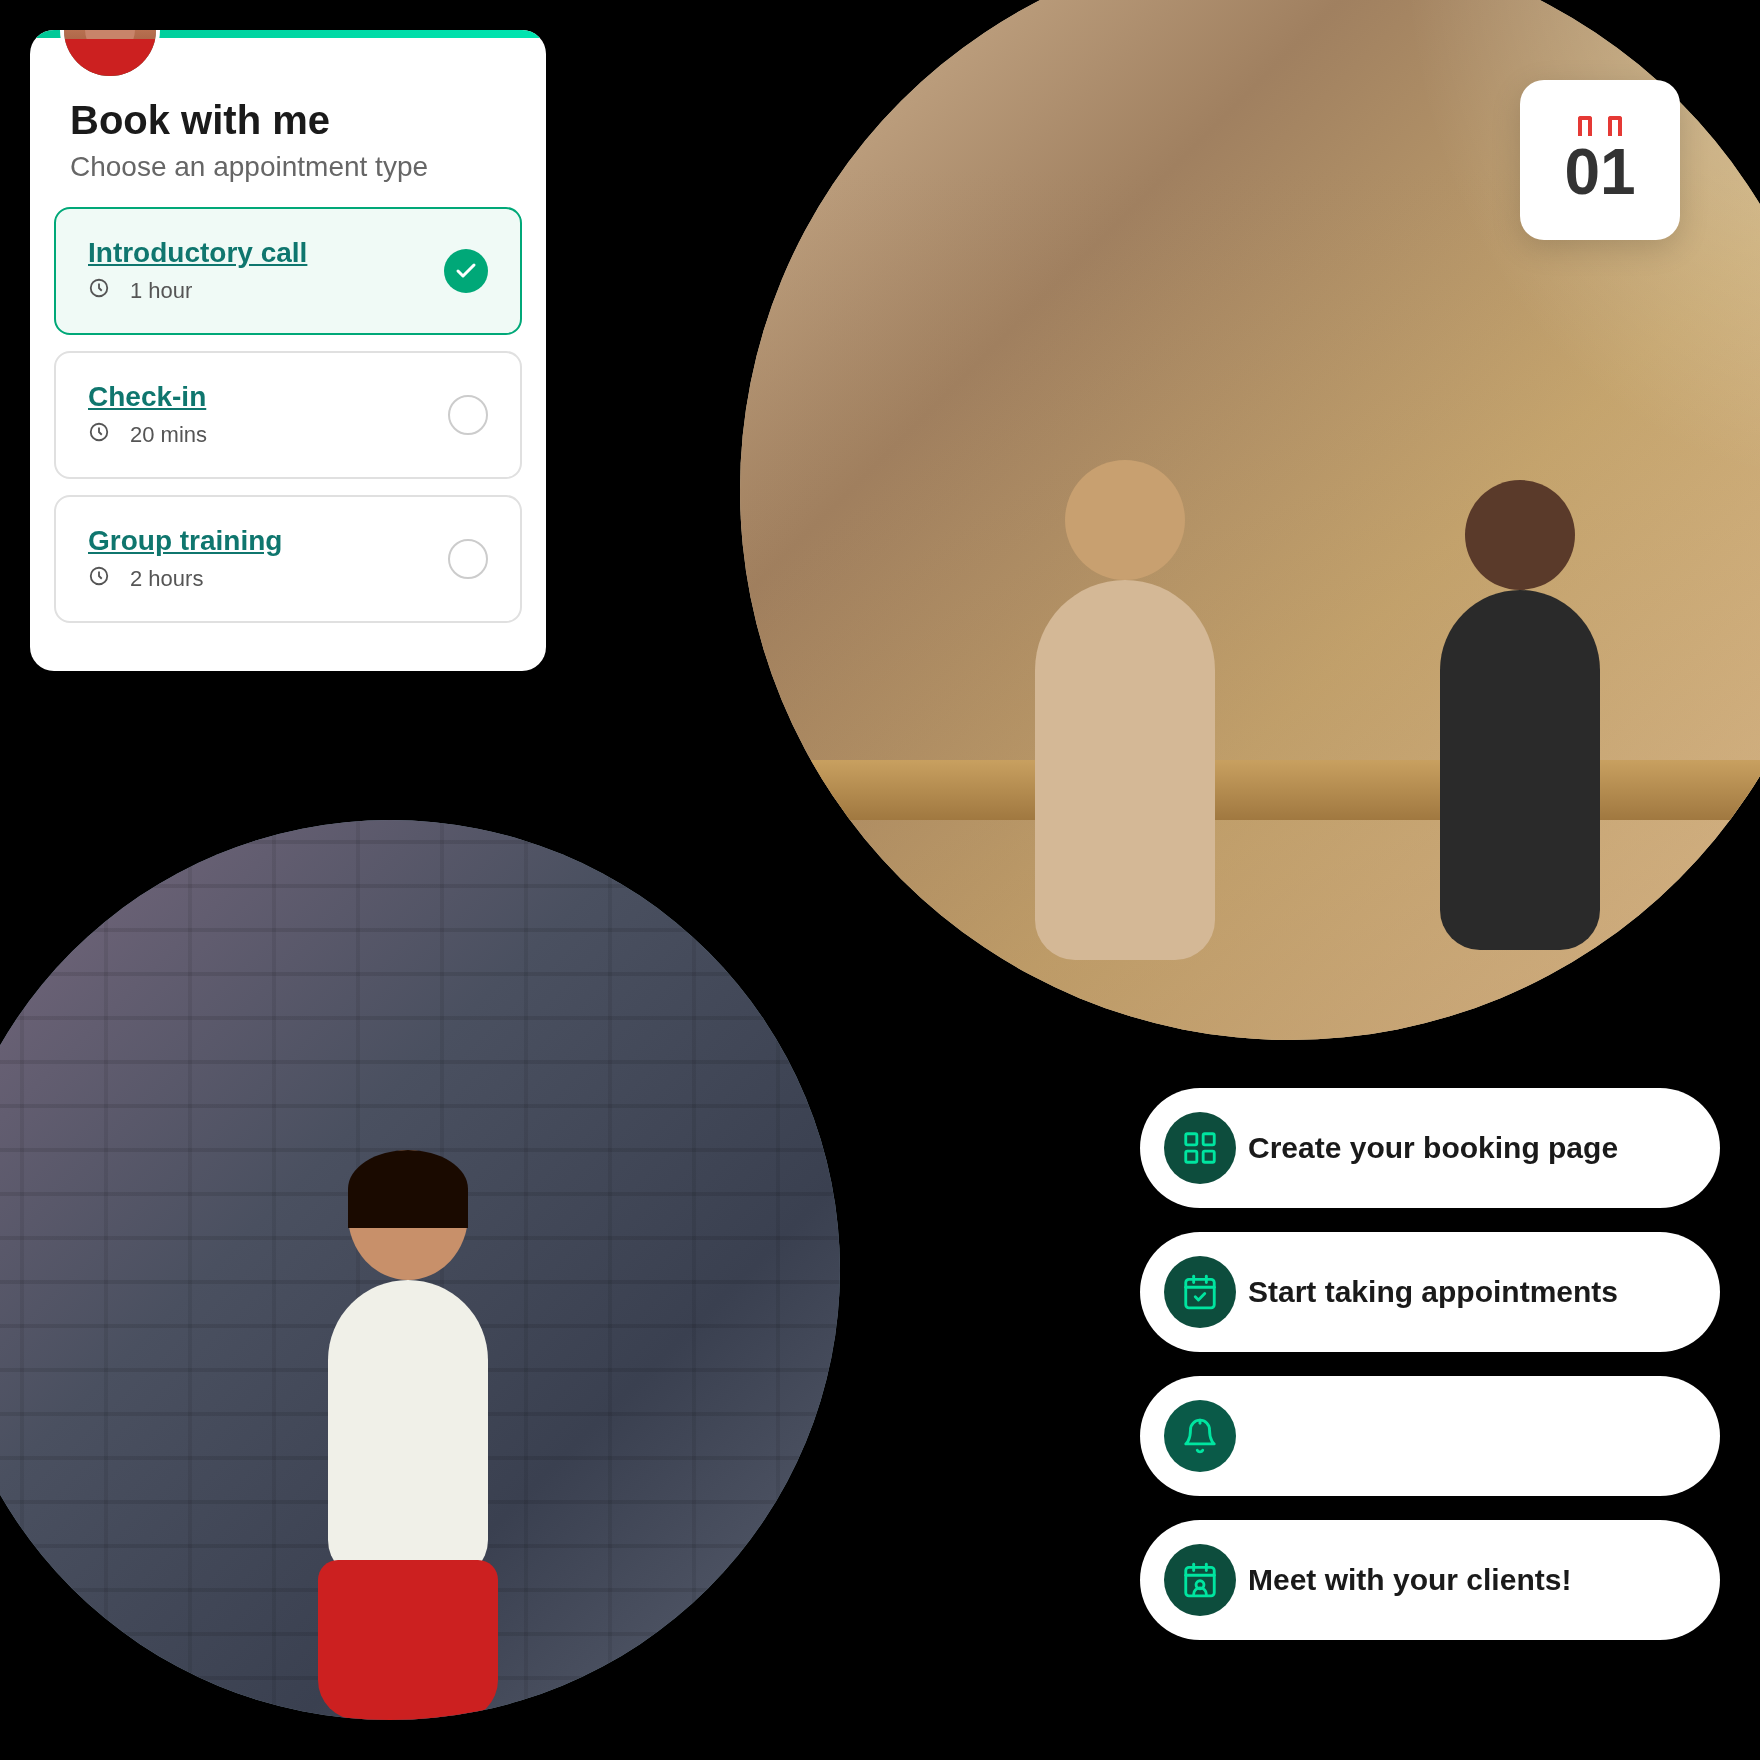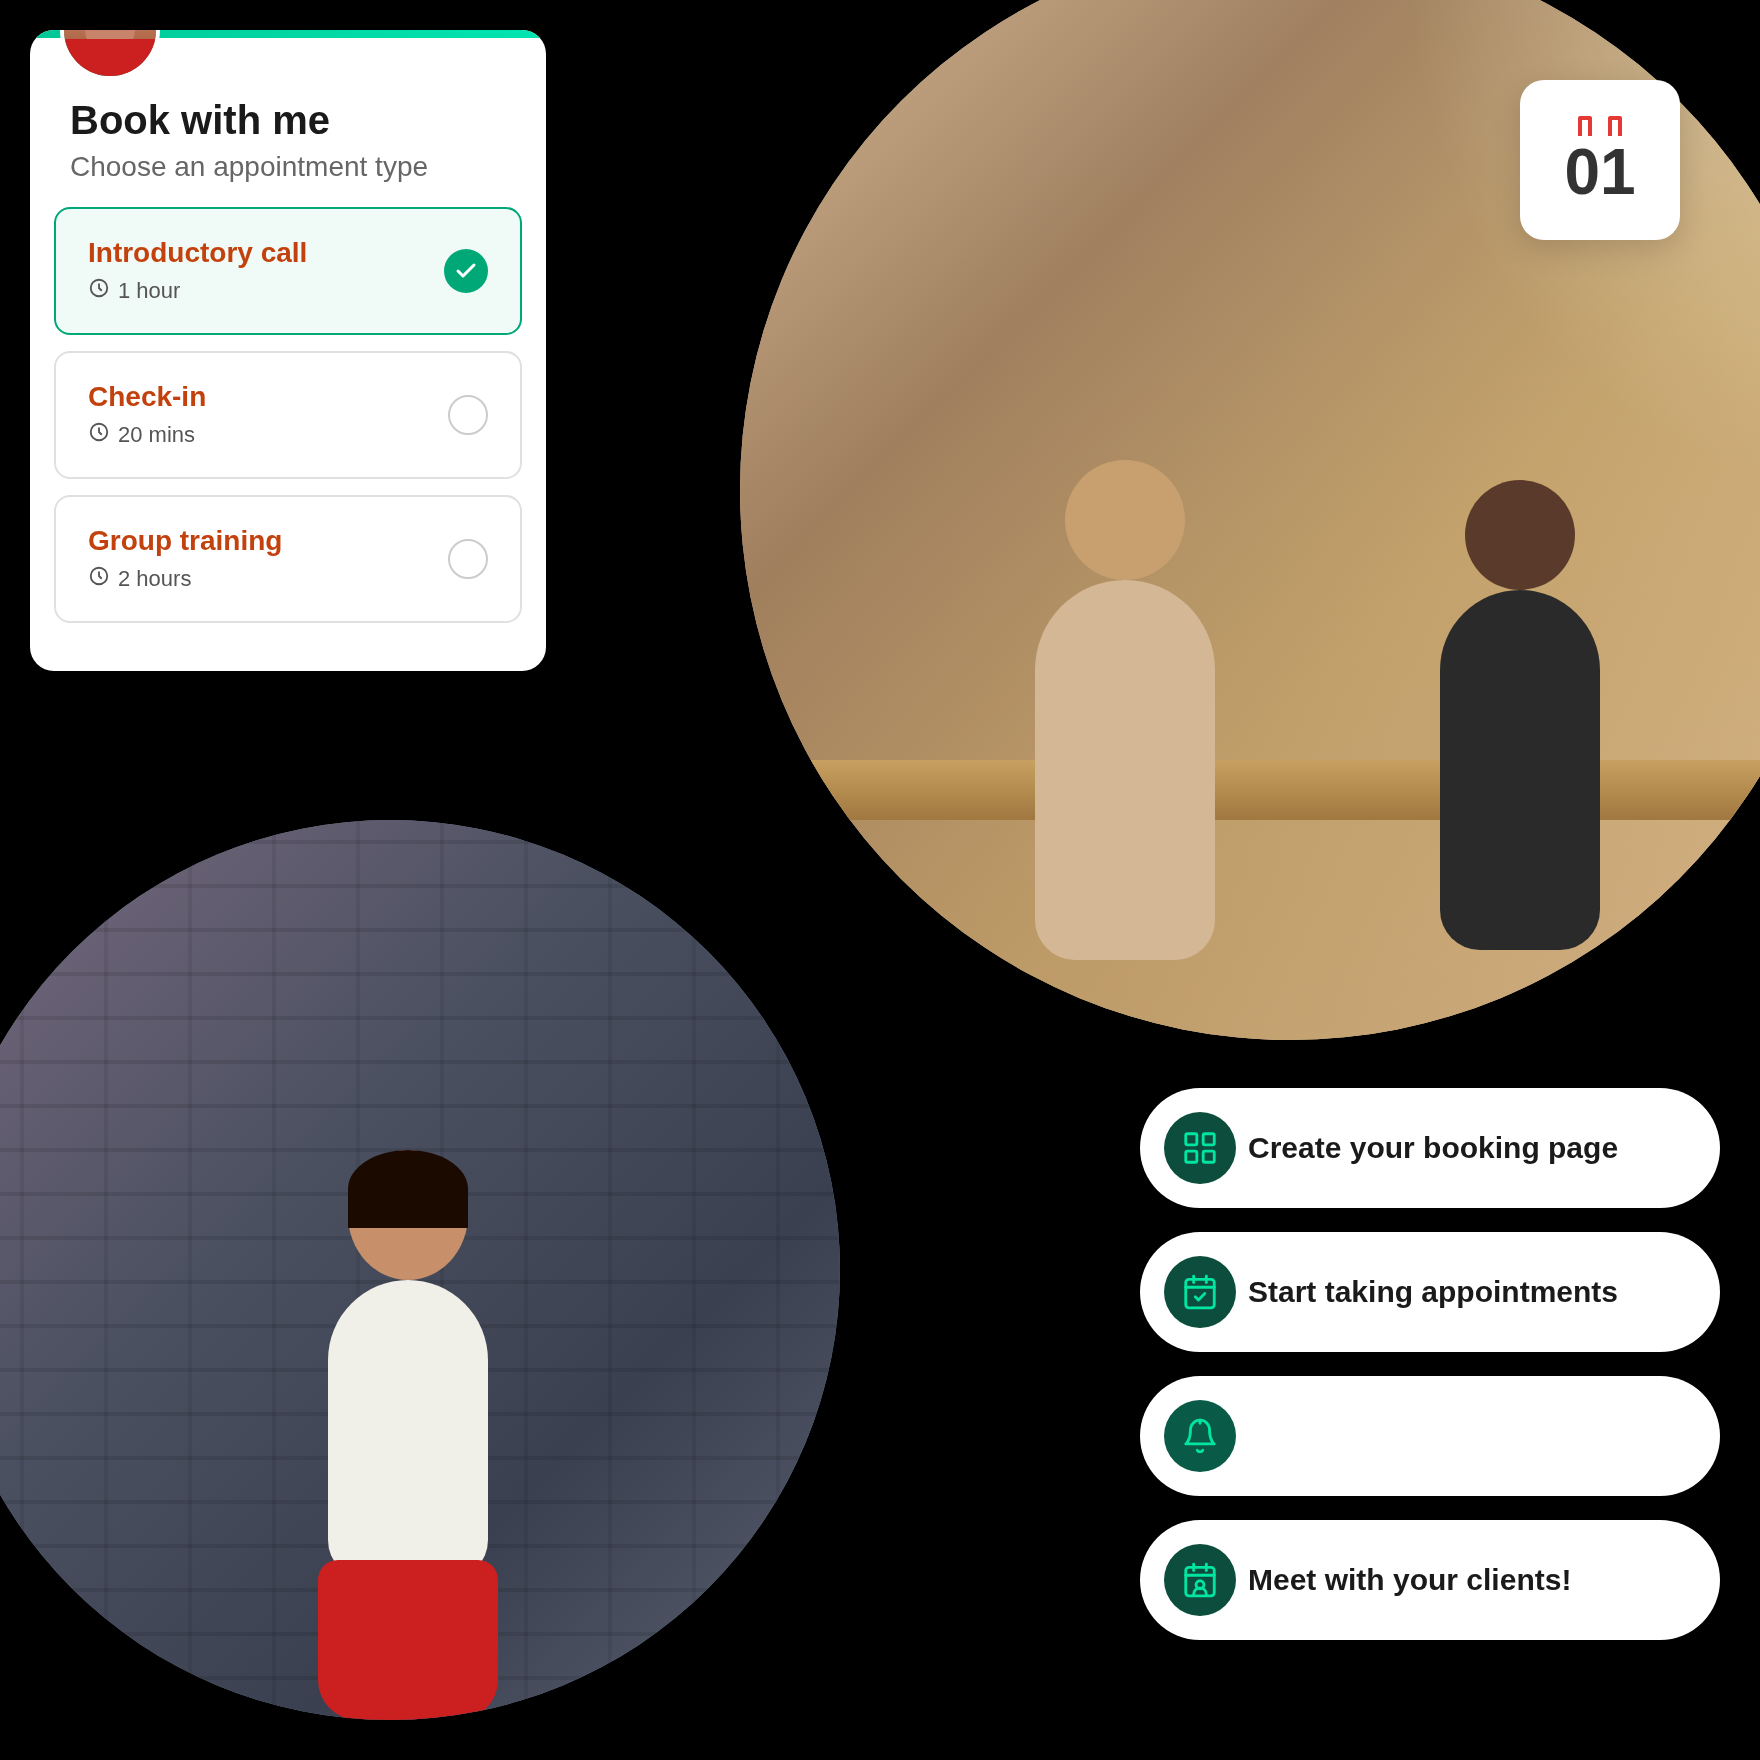--- a/index.html
+++ b/index.html
@@ -243,28 +243,29 @@
     .appointment-item.selected {
       border-color: #00a878;
       background: #f0faf6;
     }
 
     .appointment-item-left {}
 
     .appointment-name {
       font-size: 28px;
       font-weight: 700;
-      color: #c2410c;
+      color: #0f766e;
       margin-bottom: 8px;
+      text-decoration: underline;
     }
 
     .appointment-duration {
       display: flex;
       align-items: center;
-      gap: 8px;
+      gap: 20px;
       font-size: 22px;
       color: #555;
     }
 
     .clock-icon {
       width: 22px;
       height: 22px;
       display: inline-flex;
     }
 

